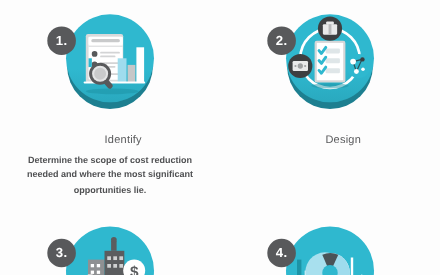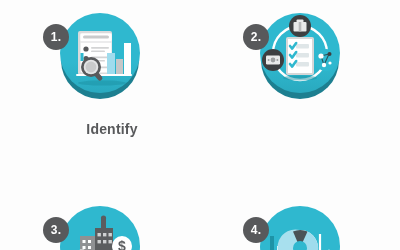--- a/index.html
+++ b/index.html
@@ -28,21 +28,21 @@
   }
   .badge{
     position:absolute;left:-2px;top:16px;width:26px;height:26px;border-radius:50%;
     background:#58595b;color:#ffffff;
     display:flex;align-items:center;justify-content:center;
     font-size:12px;font-weight:bold;letter-spacing:.2px;
     z-index:6;
   }
   .art{position:absolute;left:15px;top:5px;width:80px;height:80px;z-index:4;}
   .title{
-    margin-top:4px;font-size:14px;font-weight:bold;color:#58595b;
+    margin-top:4px;font-size:10px;font-weight:normal;color:#58595b;
     letter-spacing:.2px;line-height:1.1;margin-left:24px;
   }
   .desc{
     margin-top:6px;width:168px;text-align:center;
     font-size:8.2px;font-weight:bold;color:#4f5052;line-height:1.62;
   }
   .row2 .icon-wrap{margin-top:6px;}
 </style>
 </head>
 <body>
@@ -80,20 +80,21 @@
               <circle cx="31" cy="54" r="5.4" fill="#c9cacb"></circle>
               <rect x="36" y="59" width="5" height="9" rx="2.4" fill="#58595b" transform="rotate(-42 38.5 63.5)"></rect>
             </g>
           </svg>
         </div>
         <div class="badge">
           <span>1.</span>
         </div>
       </div>
       <div class="title">Identify</div>
+      <div class="desc">Determine the scope of cost reduction needed and where the most significant opportunities lie.</div>
     </div>
 
     <div class="step">
       <div class="icon-wrap">
         <div class="disc"></div>
         <div class="disc-shade"></div>
         <div class="art">
           <svg viewBox="0 0 80 80" width="80" height="80">
             <circle cx="40" cy="40" r="27" fill="none" stroke="#ffffff" stroke-width="2.4"></circle>
             <ellipse cx="40" cy="65" rx="17" ry="2.4" fill="#1d93a6" opacity=".5"></ellipse>
@@ -125,20 +126,21 @@
               <circle cx="69.5" cy="41" r="2" fill="#3d3f41"></circle>
               <circle cx="64" cy="52" r="2.2" fill="#ffffff"></circle>
               <circle cx="70" cy="50" r="1.6" fill="#ffffff"></circle>
             </g>
           </svg>
         </div>
         <div class="badge">
           <span>2.</span>
         </div>
       </div>
+      <div class="title">Design</div>
     </div>
 
     <div class="step row2">
       <div class="icon-wrap">
         <div class="disc"></div>
         <div class="disc-shade"></div>
         <div class="art">
           <svg viewBox="0 0 80 80" width="80" height="80">
             <rect x="20" y="30" width="15" height="36" fill="#8f9193"></rect>
             <rect x="22.5" y="34" width="3" height="3" fill="#ffffff"></rect>

